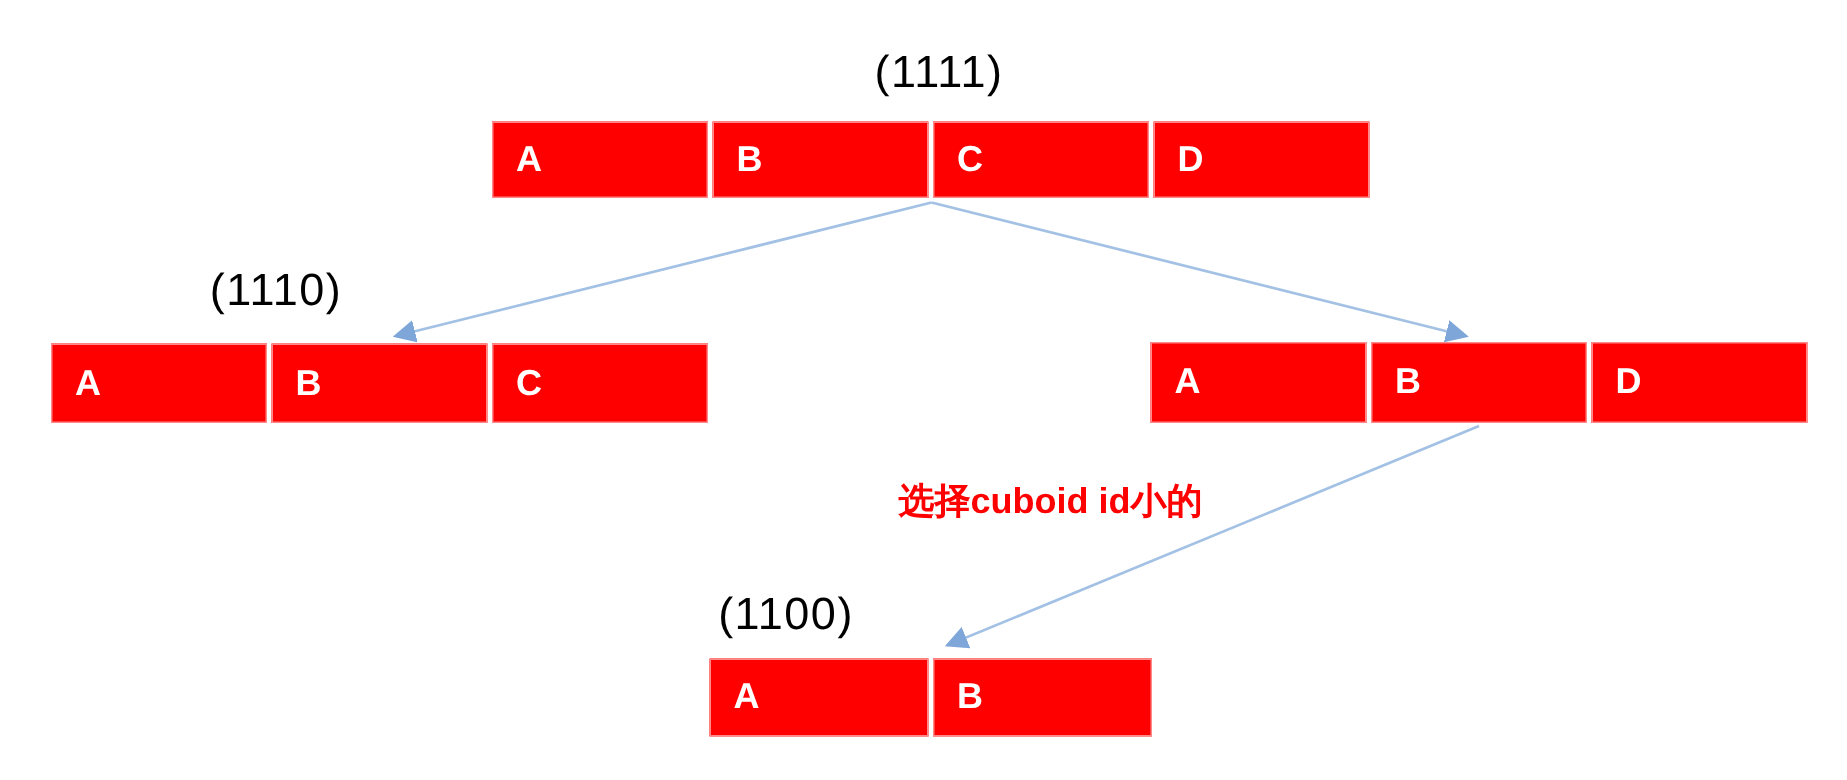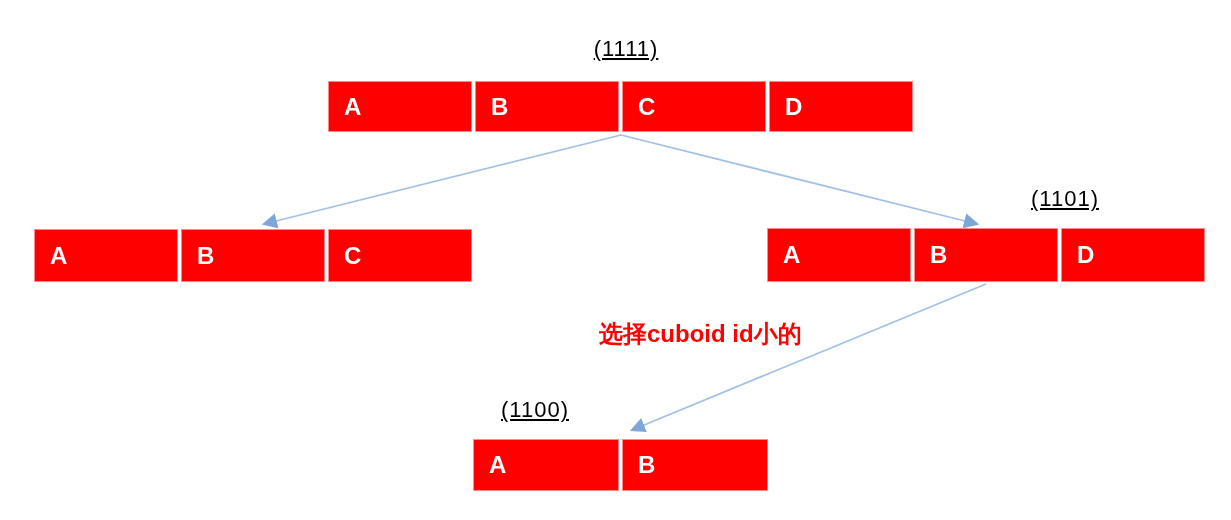--- a/index.html
+++ b/index.html
@@ -19,26 +19,25 @@
     position: absolute;
     left: 0;
     top: 0;
     width: 1231px;
     height: 520px;
     pointer-events: none;
   }
   .node-label {
     position: absolute;
     transform: translateX(-50%);
-    font-size: 22px;
+    font-size: 30px;
     line-height: 34px;
     color: var(--label-text, #000000);
     white-space: nowrap;
     letter-spacing: 1px;
-    text-decoration: underline;
   }
   .bar {
     position: absolute;
     display: flex;
     gap: 3px;
   }
   .cell {
     flex: 1 1 0;
     background: var(--cell-fill, #ff0000);
     box-shadow: inset 0 0 0 1px rgba(255, 160, 160, 0.85);
@@ -76,29 +75,29 @@
   </svg>
 
   <div class="annotation" id="annotation" style="left: 599px; top: 318px;">选择cuboid id小的</div>
 <div class="node-label" style="left: 626px; top: 32px;">(1111)</div>
     <div class="bar" style="left: 328px; top: 81px; width: 585px; height: 51px;">
       <div class="cell">A</div>
       <div class="cell">B</div>
       <div class="cell">C</div>
       <div class="cell">D</div>
     </div>
+    <div class="node-label" style="left: 184px; top: 177px;">(1110)</div>
     <div class="bar" style="left: 34px; top: 229px; width: 438px; height: 53px;">
       <div class="cell">A</div>
       <div class="cell">B</div>
       <div class="cell">C</div>
     </div>
-    <div class="node-label" style="left: 1065px; top: 182px;">(1101)</div>
     <div class="bar" style="left: 767px; top: 228px; width: 438px; height: 54px;">
       <div class="cell">A</div>
       <div class="cell">B</div>
       <div class="cell">D</div>
     </div>
-    <div class="node-label" style="left: 535px; top: 393px;">(1100)</div>
+    <div class="node-label" style="left: 524px; top: 393px;">(1100)</div>
     <div class="bar" style="left: 473px; top: 439px; width: 295px; height: 52px;">
       <div class="cell">A</div>
       <div class="cell">B</div>
     </div>
   </div>
 
 </body></html>

